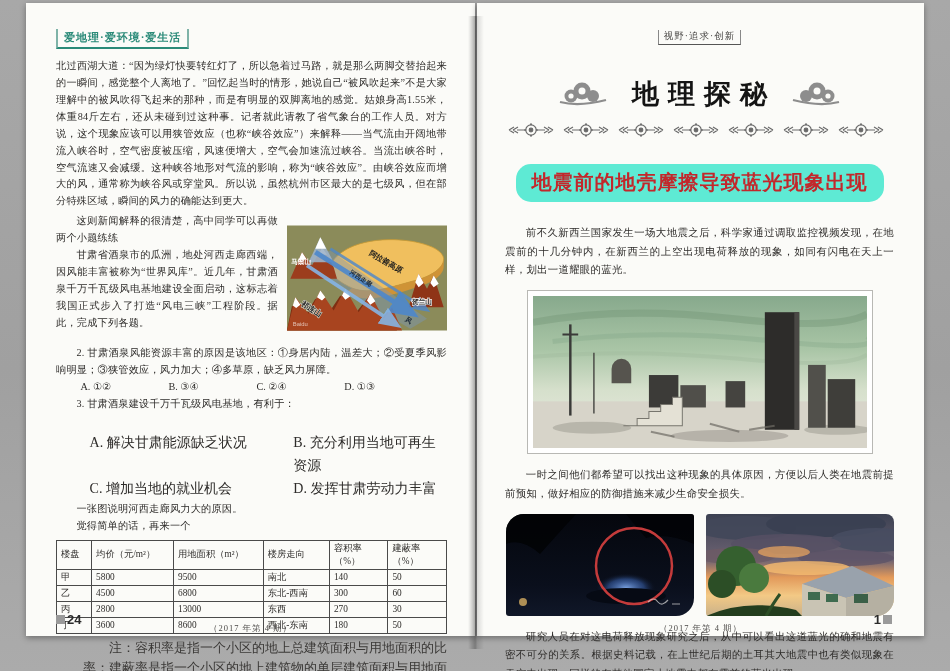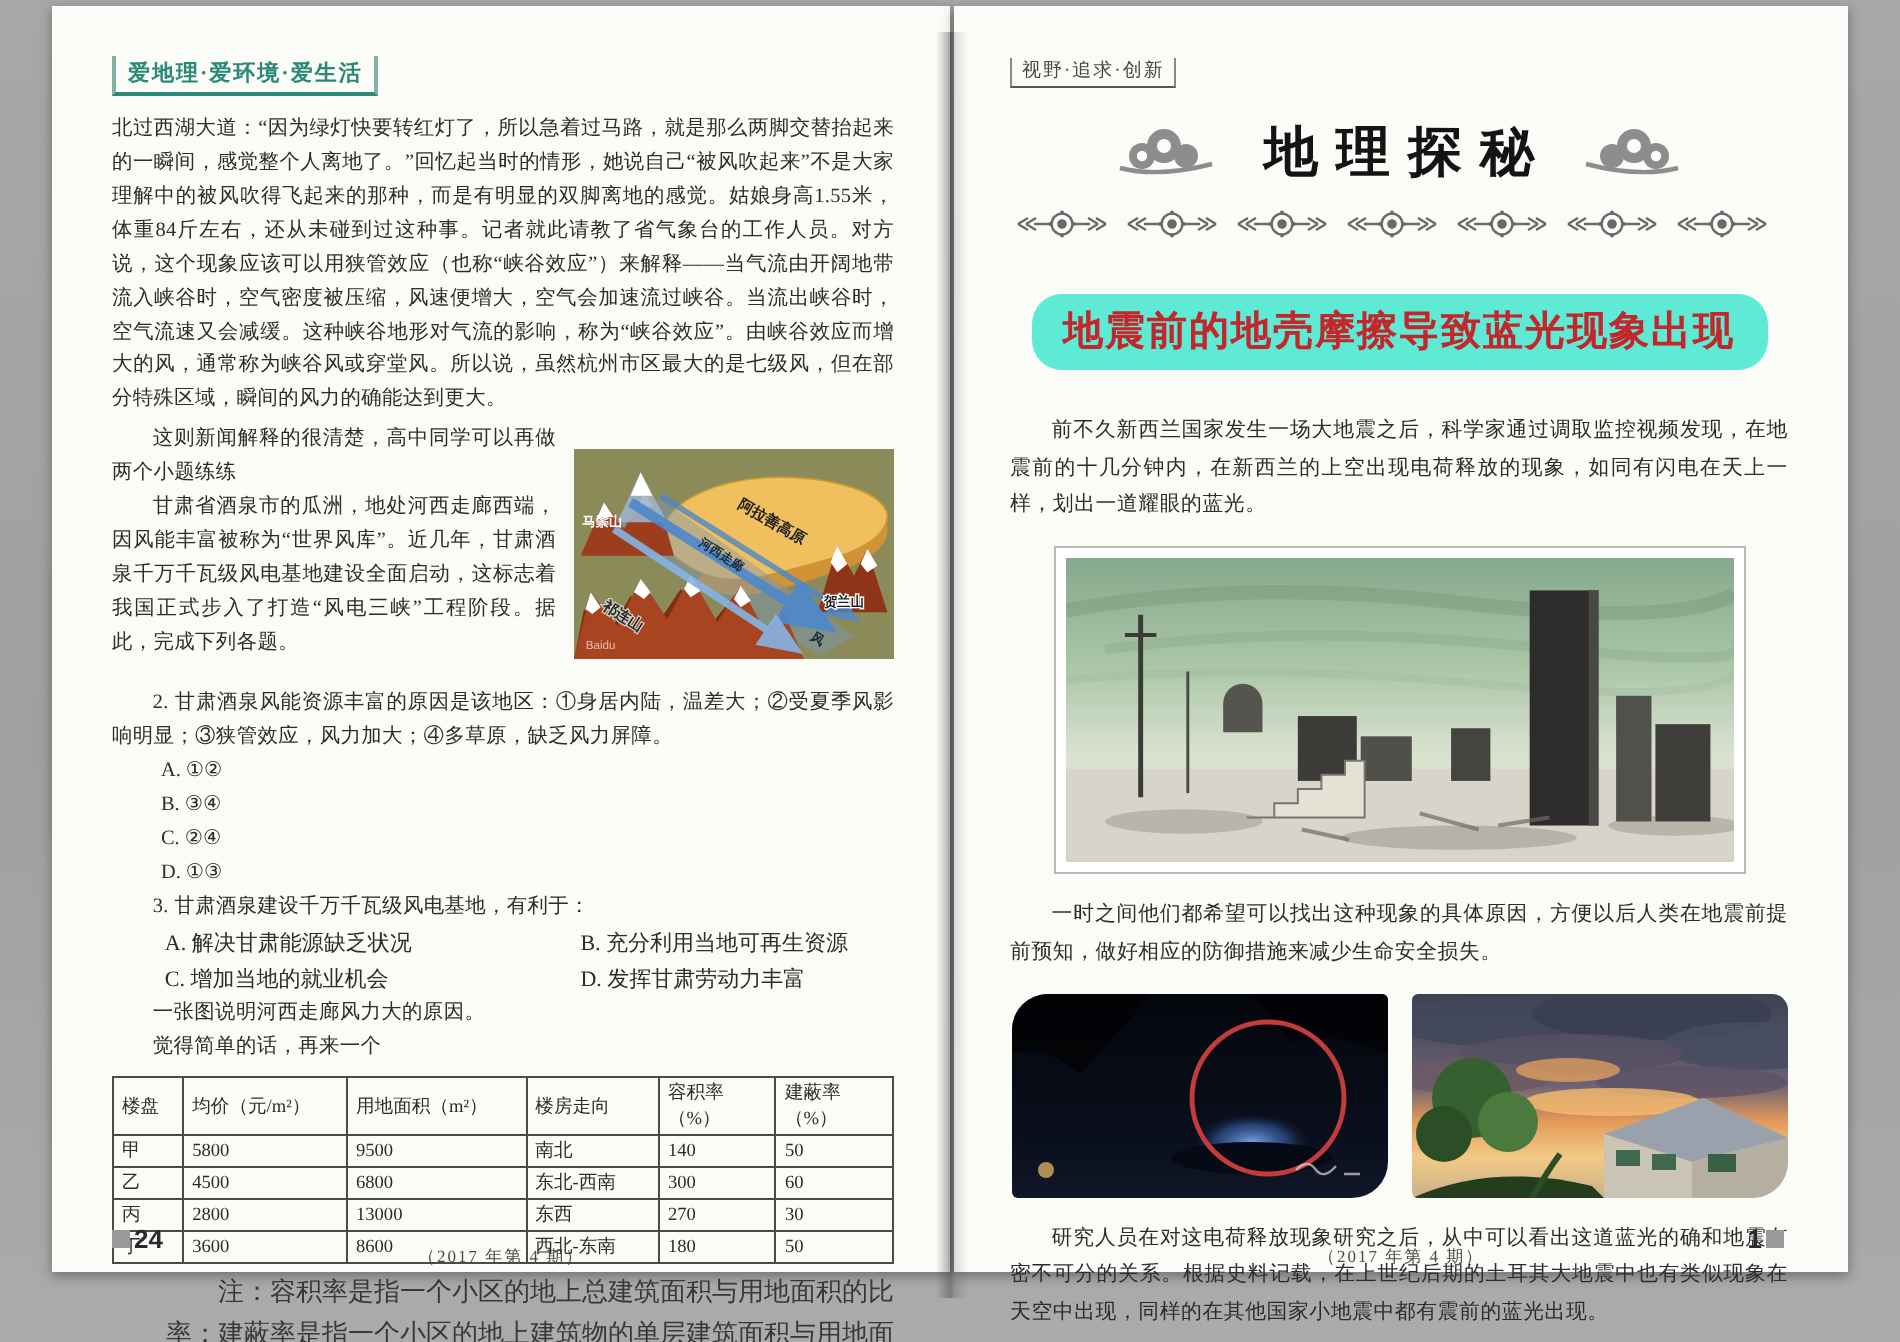--- a/index.html
+++ b/index.html
@@ -9,36 +9,36 @@
   .page-left  { left:26px;  width:449px; padding:24px 28px 20px 30px; }
   .page-right { left:477px; width:447px; padding:22px 30px 20px 28px; }
   .fold { position:absolute; top:16px; left:468px; width:16px; height:633px; background:linear-gradient(90deg,rgba(0,0,0,0) 0%,rgba(0,0,0,.28) 45%,rgba(0,0,0,.12) 60%,rgba(0,0,0,0) 100%); z-index:5; }
 
   
   .lp-header { display:inline-block; font-size:11px; font-weight:bold; color:#2a8a78; letter-spacing:1px; border-left:2px solid #7fb3a8; border-right:2px solid #7fb3a8; border-bottom:2px solid #2a8a78; padding:1px 6px 2px 6px; margin-bottom:9px; }
   .body-par { font-size:10.2px; line-height:1.66; text-align:justify; letter-spacing:.2px; }
   .ind { text-indent:2em; }
   .map-wrap { float:right; width:160px; height:126px; margin:2px 0 4px 9px; }
   .map-wrap svg { display:block; width:100%; height:100%; }
-  .opts-row { display:flex; padding-left:2.4em; font-size:10.2px; line-height:1.66;flex-direction:column; }
+  .opts-row { display:flex; padding-left:2.4em; font-size:10.2px; line-height:1.66; }
   .opts-row span { flex:0 0 24%; }
-  .opts-grid { display:grid; grid-template-columns:57% 43%; padding-left:2.4em; font-size:11px; line-height:1.66; }
+  .opts-grid { display:grid; grid-template-columns:57% 43%; padding-left:2.4em; font-size:14px; line-height:1.66;margin-top:18px; }
   table.estate { width:100%; border-collapse:collapse; margin:5px 0 4px 0; font-size:9.3px; }
   table.estate th, table.estate td { border:1px solid #4a4a4a; padding:1px 4px; text-align:left; font-weight:normal; }
   table.estate th { height:26px; }
   table.estate td { height:14px; }
   .tnote { font-size:13px; line-height:1.6; text-align:justify; color:#3a3836; text-indent:2em; margin-top:2px;margin-left:27px; }
   .footer { position:absolute; bottom:13px; left:0; width:100%; font-size:8.5px; color:#4c4a48; }
   .footer .issue { position:absolute; left:0; right:0; text-align:center; letter-spacing:1px; }
   .pgnum { position:absolute; bottom:-4px; font-family:"Liberation Sans",sans-serif; font-weight:bold; font-size:13px; color:#2b2b2b; }
   .pgnum .sq { display:inline-block; width:9px; height:9px; background:#9a9a9a; margin:0 2px; }
   .pg-left { left:28px; } .pg-right { right:30px; }
 
   
-  .rp-header-row { text-align:left; margin-bottom:14px; }
+  .rp-header-row { text-align:center; margin-bottom:31px; }
   .rp-header { display:inline-block; font-size:9.5px; color:#4a4846; letter-spacing:1px; border-left:1px solid #888; border-right:1px solid #888; border-bottom:1px solid #555; padding:0 5px 1px 5px; }
   .sec-title-row { display:flex; align-items:center; justify-content:center; gap:14px; margin:2px 0 10px 0; }
   .sec-title { font-size:27px; font-weight:bold; letter-spacing:9px; color:#141414; text-indent:9px; }
   .divider { margin:0 2px 22px 2px; }
   .art-title-row { text-align:center; margin-bottom:22px; }
   .art-title { display:inline-block; background:#5eead4; color:#c3272b; font-family:"Liberation Sans","DejaVu Sans",sans-serif; font-weight:bold; font-size:20px; letter-spacing:1px; padding:5px 16px 6px 16px;border-radius:15px; }
   .rp-par { font-size:10.4px; line-height:1.8; text-align:justify; text-indent:2em; letter-spacing:.3px; }
   .photo1-wrap { width:346px; margin:10px auto 12px auto; background:#fff; border:1px solid #b8b8b4; padding:5px; }
   .photo1-wrap svg { display:block; width:100%; height:152px; }
   .photo-row { display:flex; justify-content:center; gap:12px; margin:10px 0 12px 0; }

